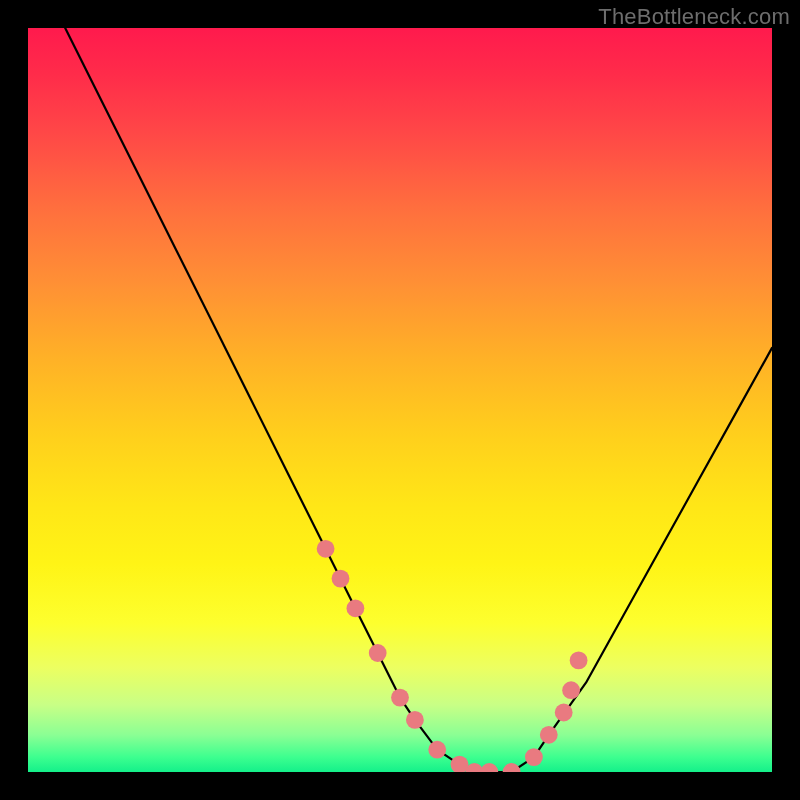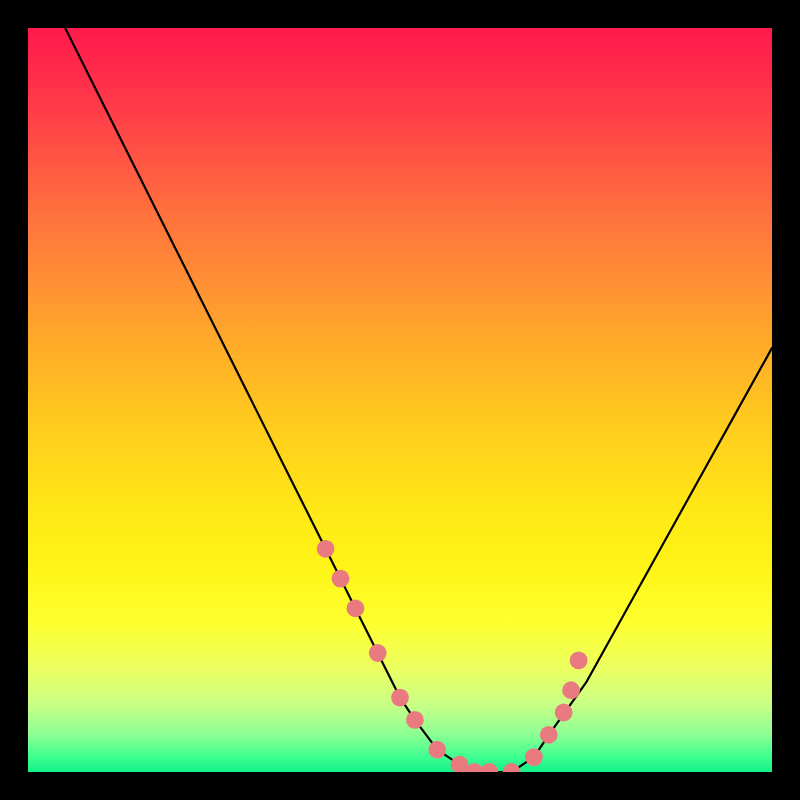--- a/index.html
+++ b/index.html
@@ -86,13 +86,14 @@
           <circle cx="461.3" cy="744.0" r="8.9" fill="#e97a80"></circle>
           <circle cx="483.6" cy="744.0" r="8.9" fill="#e97a80"></circle>
           <circle cx="505.9" cy="729.1" r="8.9" fill="#e97a80"></circle>
           <circle cx="520.8" cy="706.8" r="8.9" fill="#e97a80"></circle>
           <circle cx="535.7" cy="684.5" r="8.9" fill="#e97a80"></circle>
           <circle cx="543.1" cy="662.2" r="8.9" fill="#e97a80"></circle>
           <circle cx="550.6" cy="632.4" r="8.9" fill="#e97a80"></circle>
         </g>
     </svg>
   </div>
+  <div class="watermark">TheBottleneck.com</div>
 </div>
 
 </body></html>

